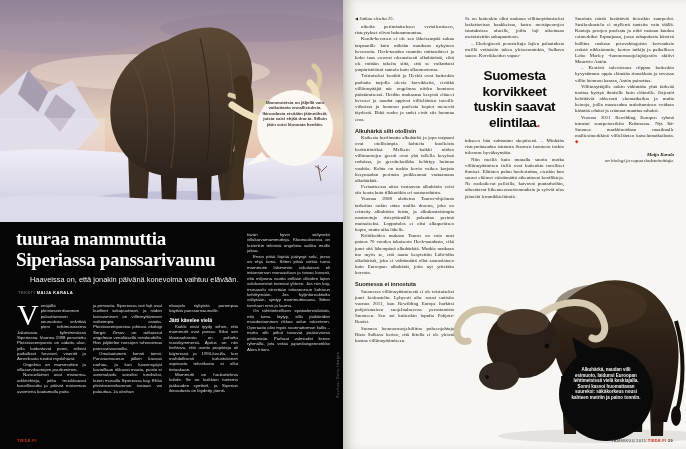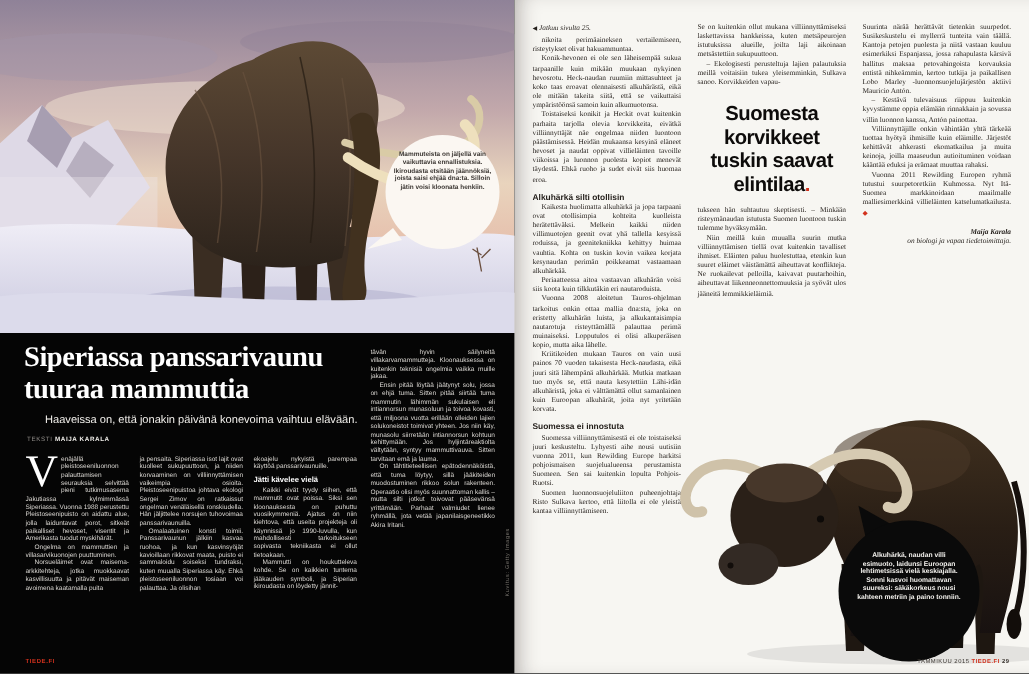--- a/index.html
+++ b/index.html
@@ -118,22 +118,22 @@
       </g>
       <path d="M-5,198 C60,190 150,202 240,200 C300,198 330,192 348,196 L348,227 L-5,227 Z" fill="#dcdbeb"></path>
       <g>
         <path d="M262,152 L245,166 L268,160 Z" fill="#fbf7f2"></path>
         <circle cx="295" cy="128" r="38" fill="#fbf7f2"></circle>
       </g>
     </svg>
     <div class="lp-bubble-text">Mammuteista on jäljellä vain vaikuttavia ennallistuksia. Ikiroudasta etsitään jäännöksiä, joista saisi ehjää dna:ta. Silloin jätin voisi kloonata henkiin.</div>
 
     <div class="lp-headline">
+      <div>tuuraa mammuttia</div>
       <div>Siperiassa panssarivaunu</div>
-      <div>tuuraa mammuttia</div>
     </div>
     <div class="lp-standfirst">Haaveissa on, että jonakin päivänä konevoima vaihtuu elävään.</div>
     <div class="lp-byline">
       <span>TEKSTI</span>
       <b>MAIJA KARALA</b>
     </div>
 
     <div class="lp-col" id="lp-col1">
       <p><span class="dropcap">V</span><span>enäjällä pleistoseeniluonnon palauttamisen seurauksia selvittää pieni tutkimusasema Jakutiassa kylmimmässä Siperiassa. Vuonna 1988 perustettu Pleistoseenipuisto on aidattu alue, jolla laiduntavat porot, sitkeät paikalliset hevoset, visentit ja Amerikasta tuodut myskihärät.</span></p>
       <p>Ongelma on mammuttien ja villasarvikuonojen puuttuminen.</p>

